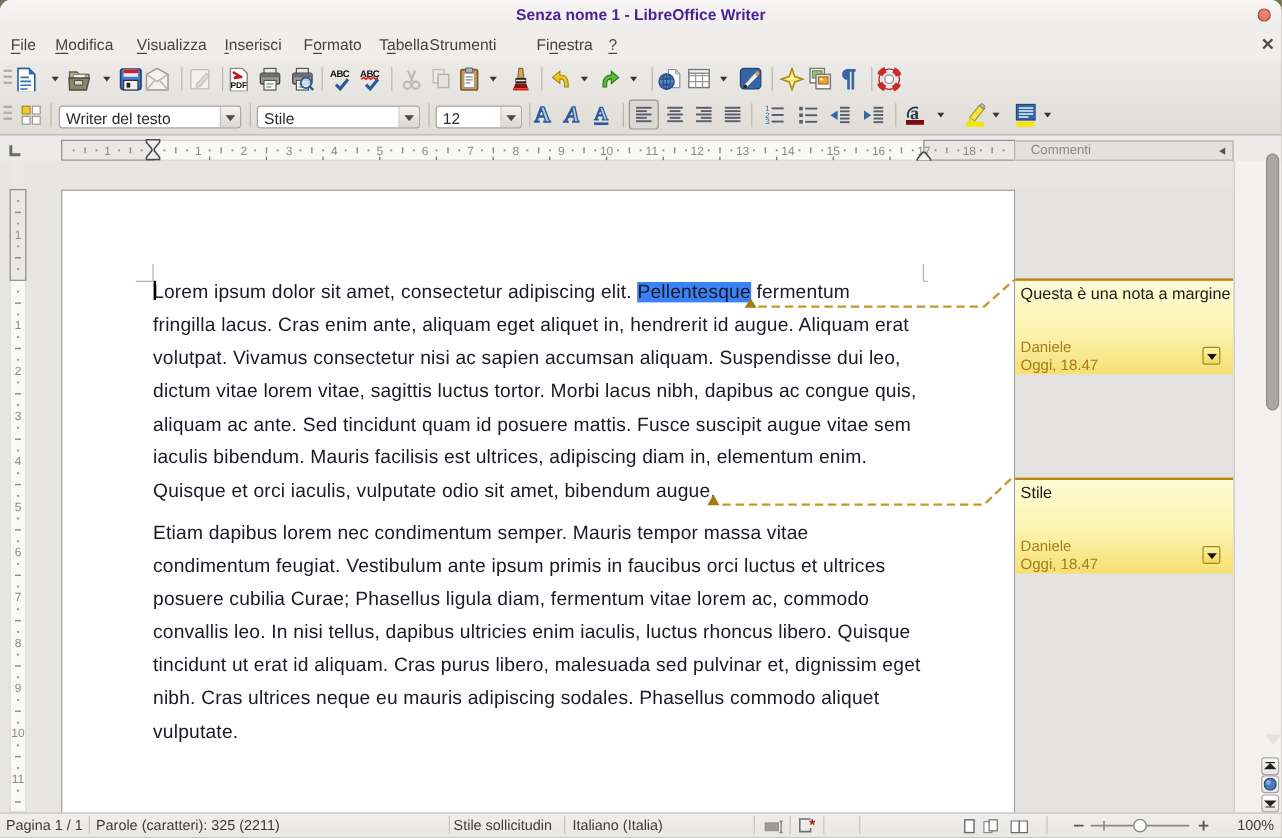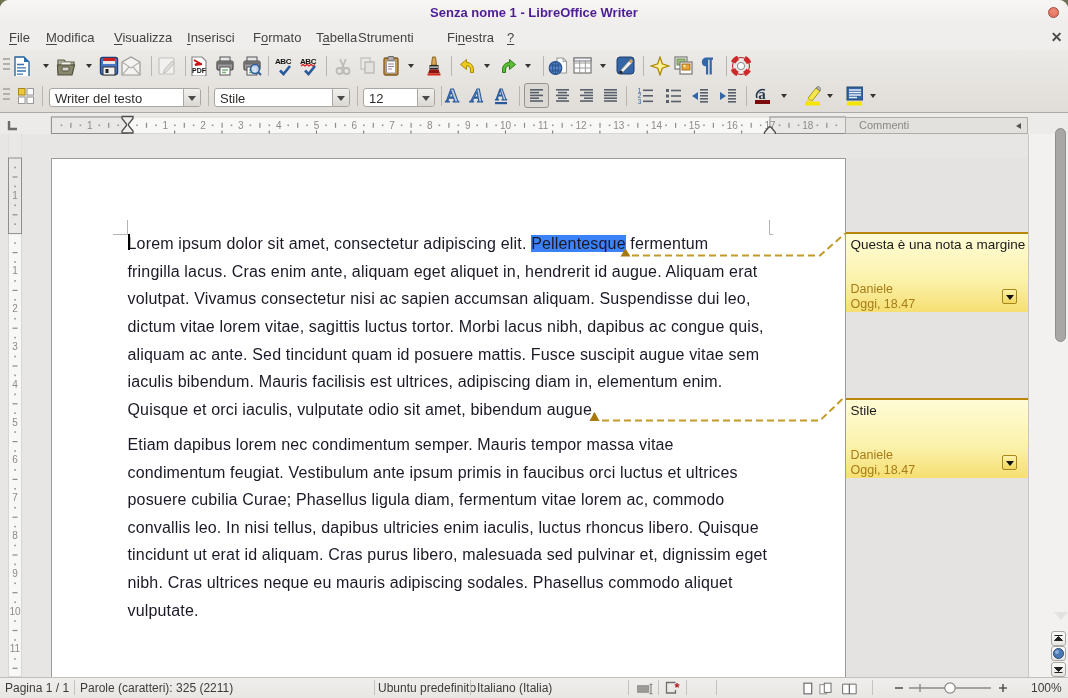--- a/index.html
+++ b/index.html
@@ -534,21 +534,21 @@
       </svg>
     </div>
 <div class="sbtn abs" style="left:1051px;top:661.5px">
       <svg class="abs" style="left:0px;top:0px" width="13" height="13" viewBox="0 0.5 13 13">
         <path d="M2.5 10h8M6.5 9l-4-4h8z" fill="#222" stroke="#222" stroke-width="1"></path>
       </svg>
     </div>
 <div id="statusbar" class="abs"></div>
 <div class="st abs" style="left:5px;top:681px">Pagina 1 / 1</div>
 <div class="st abs" style="left:80px;top:681px">Parole (caratteri): 325 (2211)</div>
-<div class="st abs" style="left:378px;top:681px">Ubuntu predefinito</div>
+<div class="st abs" style="left:378px;top:681px">Stile sollicitudin</div>
 <div class="st abs" style="left:477px;top:681px">Italiano (Italia)</div>
 <div class="st abs" style="left:1031px;top:681px">100%</div>
 <div class="ssep abs" style="left:74px;top:680px"></div>
 <div class="ssep abs" style="left:374px;top:680px"></div>
 <div class="ssep abs" style="left:470px;top:680px"></div>
 <div class="ssep abs" style="left:628px;top:680px"></div>
 <div class="ssep abs" style="left:658px;top:680px"></div>
 <div class="ssep abs" style="left:686px;top:680px"></div>
 <div class="ssep abs" style="left:716px;top:680px"></div>
 <div class="ssep abs" style="left:872px;top:680px"></div>

